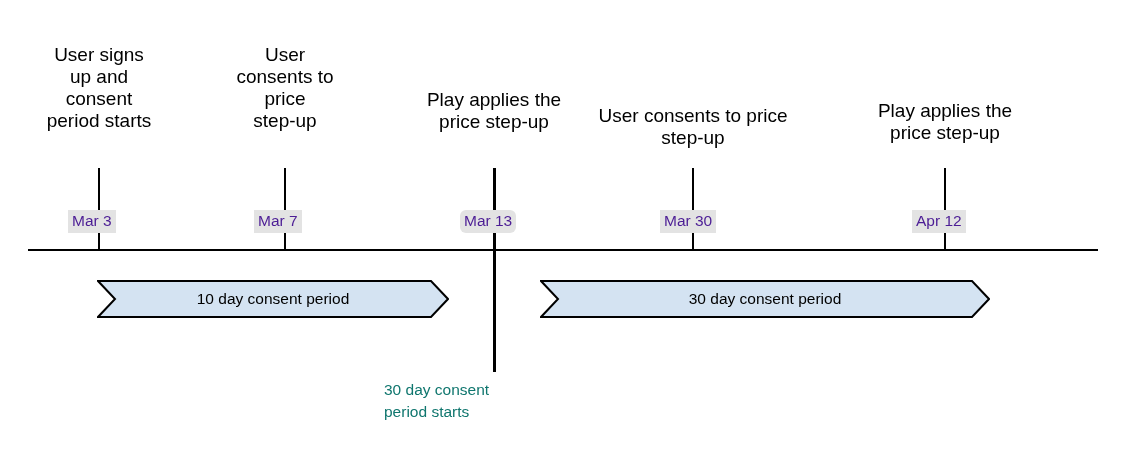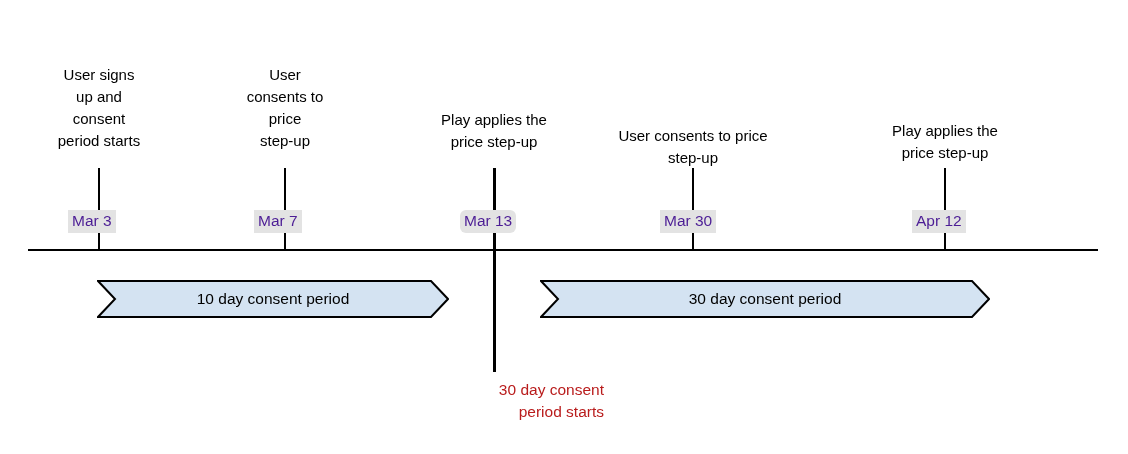--- a/index.html
+++ b/index.html
@@ -31,25 +31,24 @@
     position: absolute;
     background: #000000;
     width: 2px;
   }
   .tick.thick { width: 3px; }
 
   
   .event-label {
     position: absolute;
     text-align: center;
-    font-size: 15px;
+    font-size: 19px;
     line-height: 22px;
     color: #000000;
     white-space: pre-line;
-    margin-top: 20px;
   }
 
   
   .date-chip {
     position: absolute;
     background: #e3e3e3;
     color: #4c1d95;
     font-size: 15.5px;
     line-height: 20px;
     padding: 1px 4px 2px 4px;
@@ -75,24 +74,24 @@
     font-size: 15.5px;
     line-height: 20px;
     color: #000000;
     text-align: center;
     white-space: nowrap;
   }
 
   
   .below-label {
     position: absolute;
-    text-align: right;
+    text-align: left;
     font-size: 15.5px;
     line-height: 22px;
-    color: #b91c1c;
+    color: #0f766e;
     white-space: pre-line;
   }
 </style>
 </head>
 <body>
 
 <div id="canvas">
 
   <div class="axis-line" style="left:28px; top:249px; width:1070px;"></div>
 

